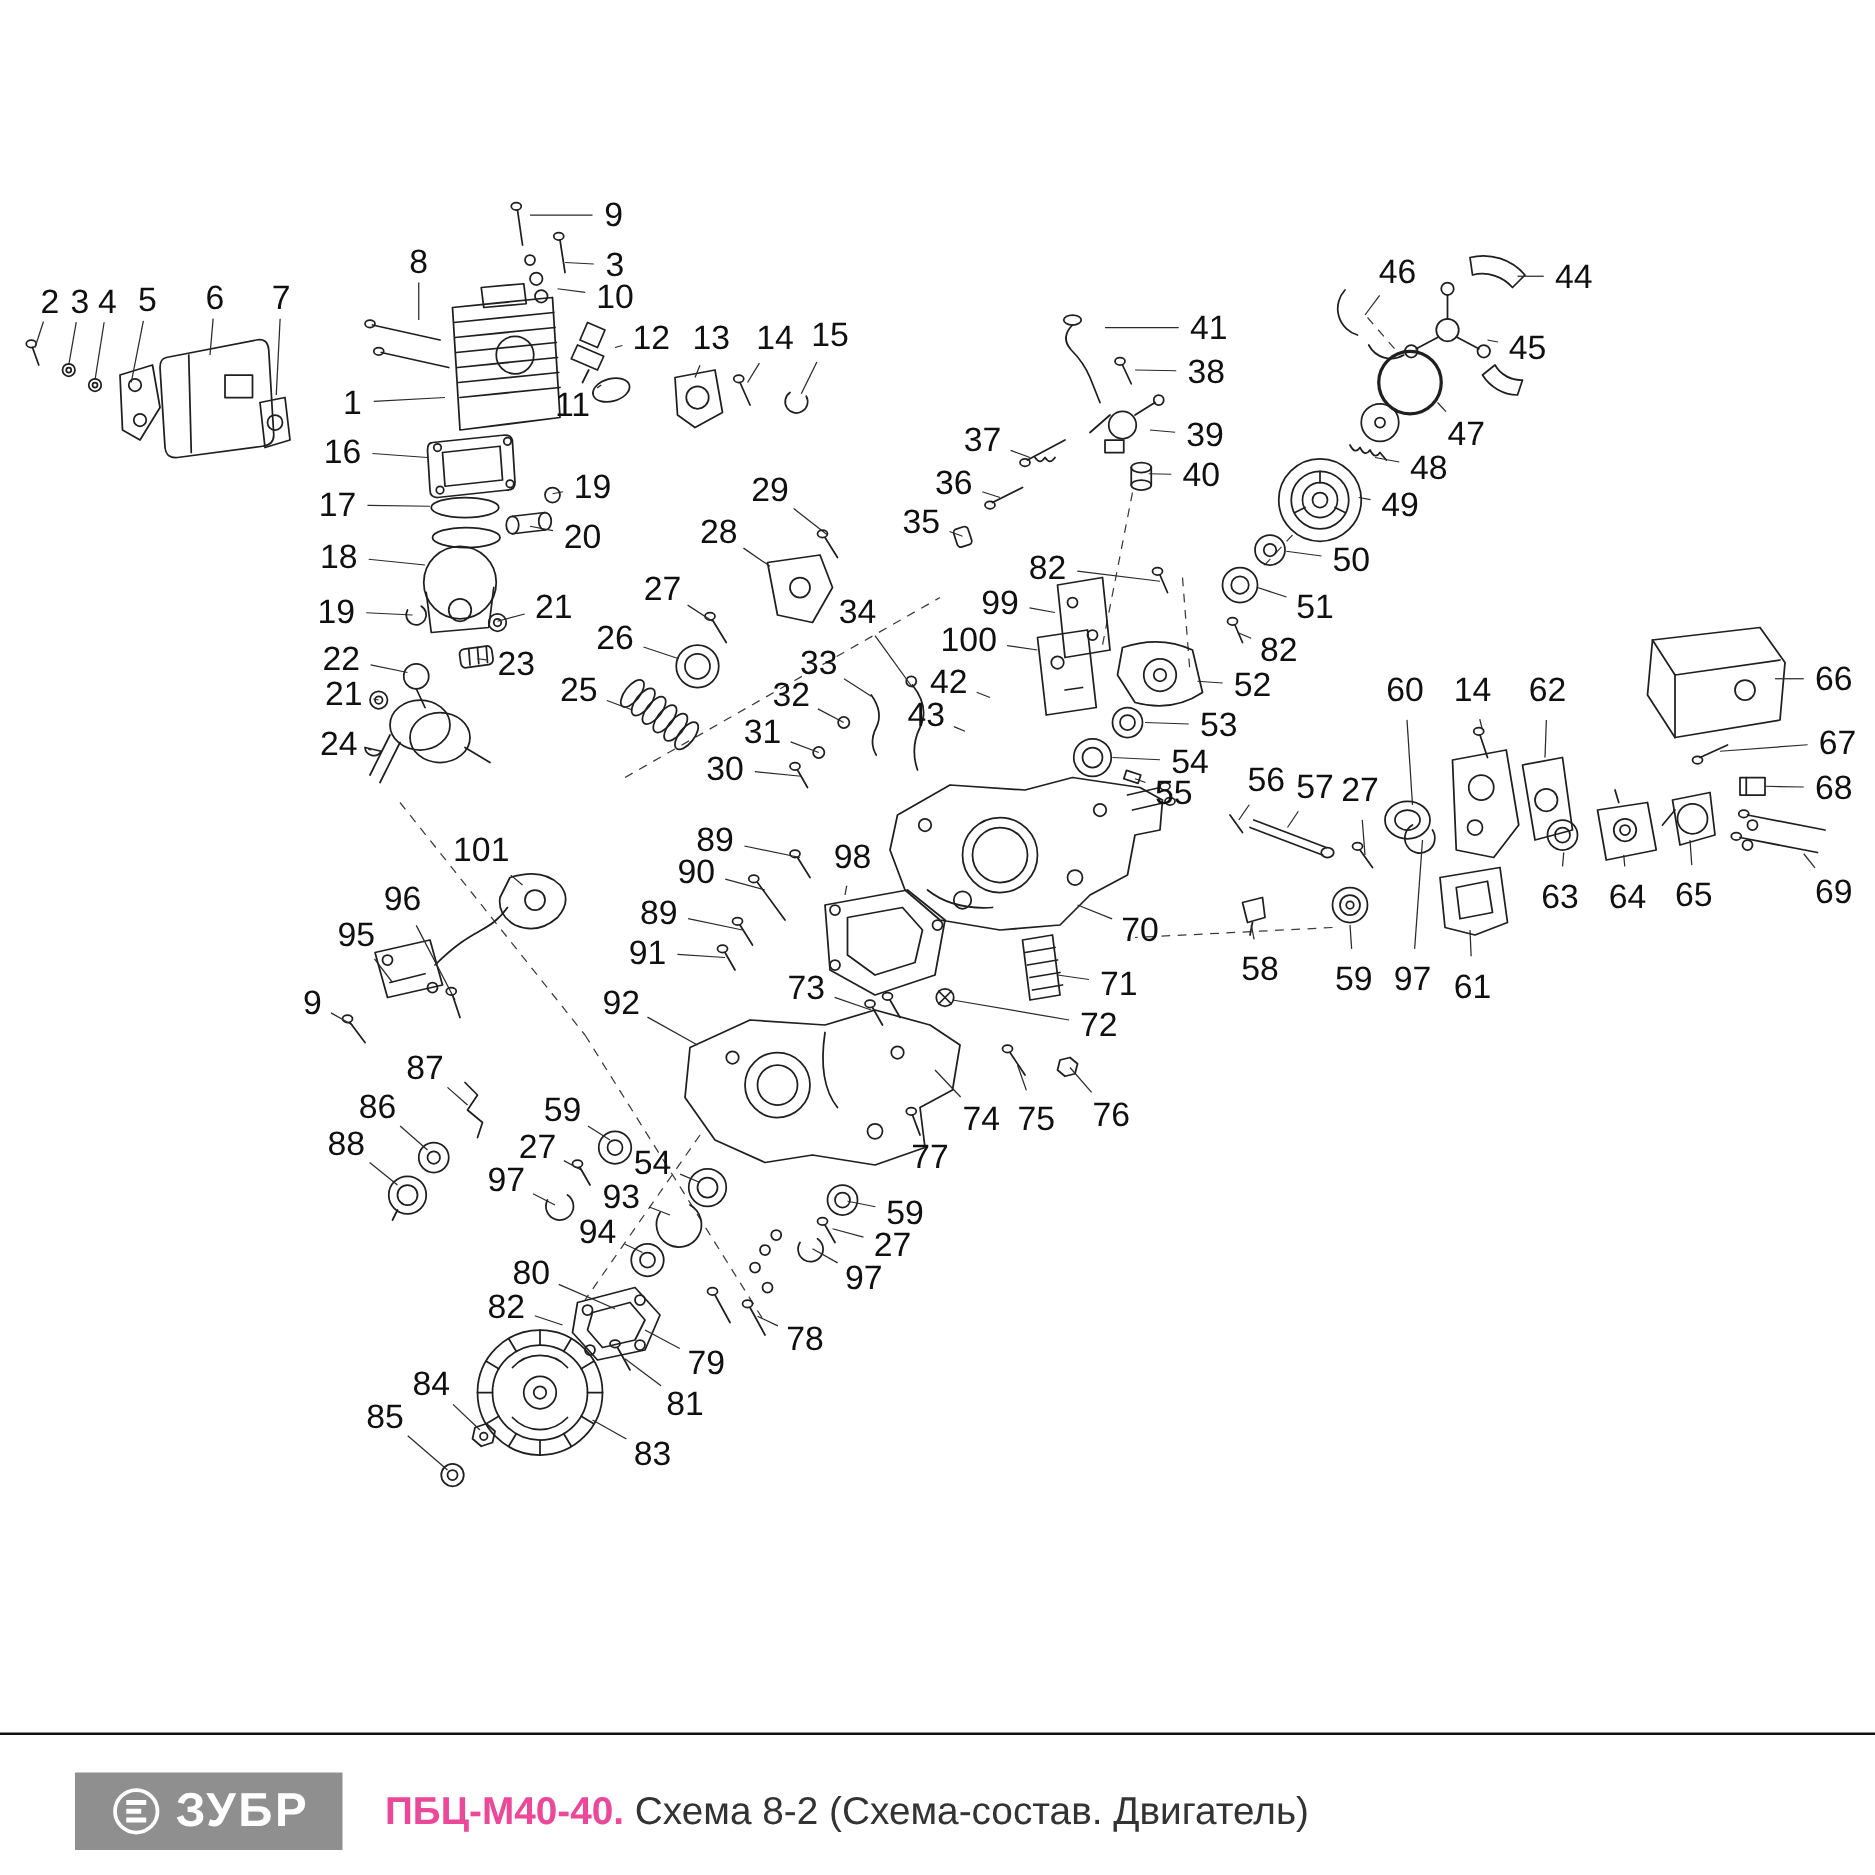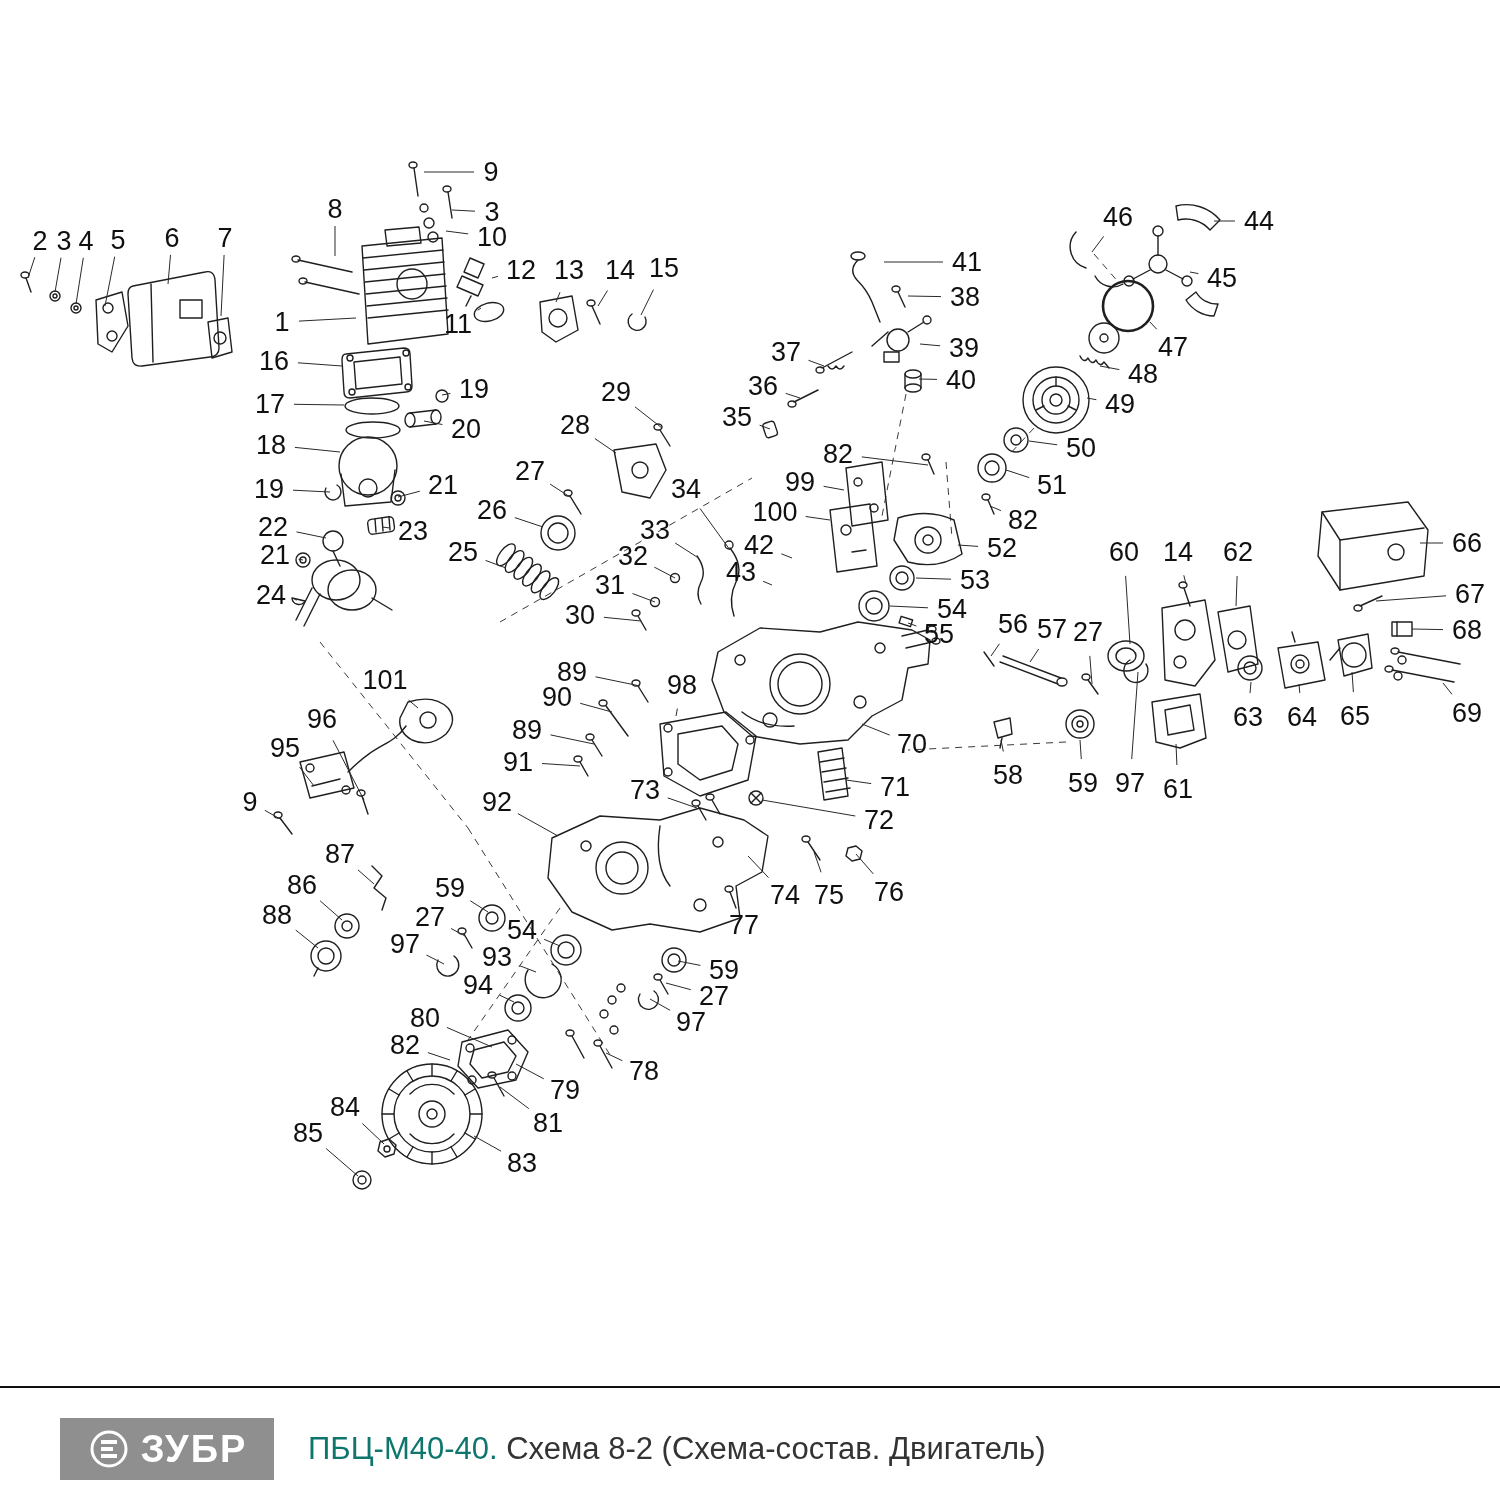--- a/index.html
+++ b/index.html
@@ -17,21 +17,21 @@
             text-anchor:middle; dominant-baseline:central; }
 
   
   .divider { position:absolute; left:0; top:1386px; width:1500px; height:2px; background:#101010; }
   .footer  { position:absolute; left:0; top:1398px; width:1500px; height:102px;
              display:flex; align-items:center; gap:34px; padding-left:60px; }
   .logo    { width:214px; height:62px; background:#8f8f8f; display:flex; align-items:center;
              justify-content:center; gap:10px; flex:0 0 auto; }
   .logo-text { color:#ffffff; font-weight:bold; font-size:38px; letter-spacing:2px; line-height:1; }
   .title-line { font-size:31px; color:#1c1c1c; white-space:nowrap; }
-  .model    { font-weight:normal; color:#0f766e; }
+  .model    { font-weight:bold; color:#ec4899; }
   .subtitle { font-weight:400; color:#333; }
 </style>
 </head>
 <body>
 
 <div id="page">
 
   <svg id="diagram" width="1500" height="1385" viewBox="0 0 1500 1385" xmlns="http://www.w3.org/2000/svg">
 
     <g>

